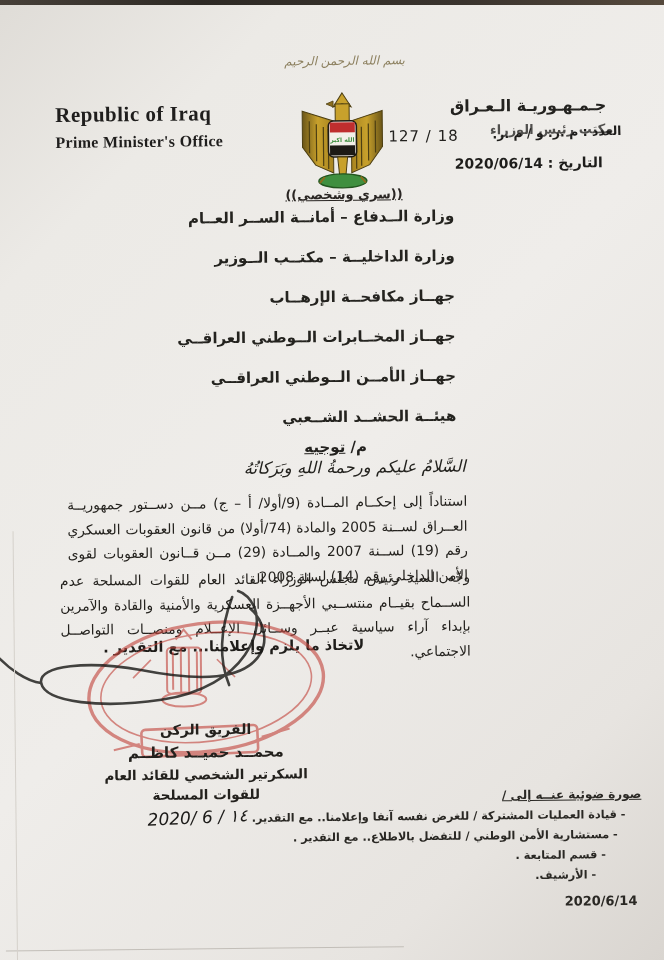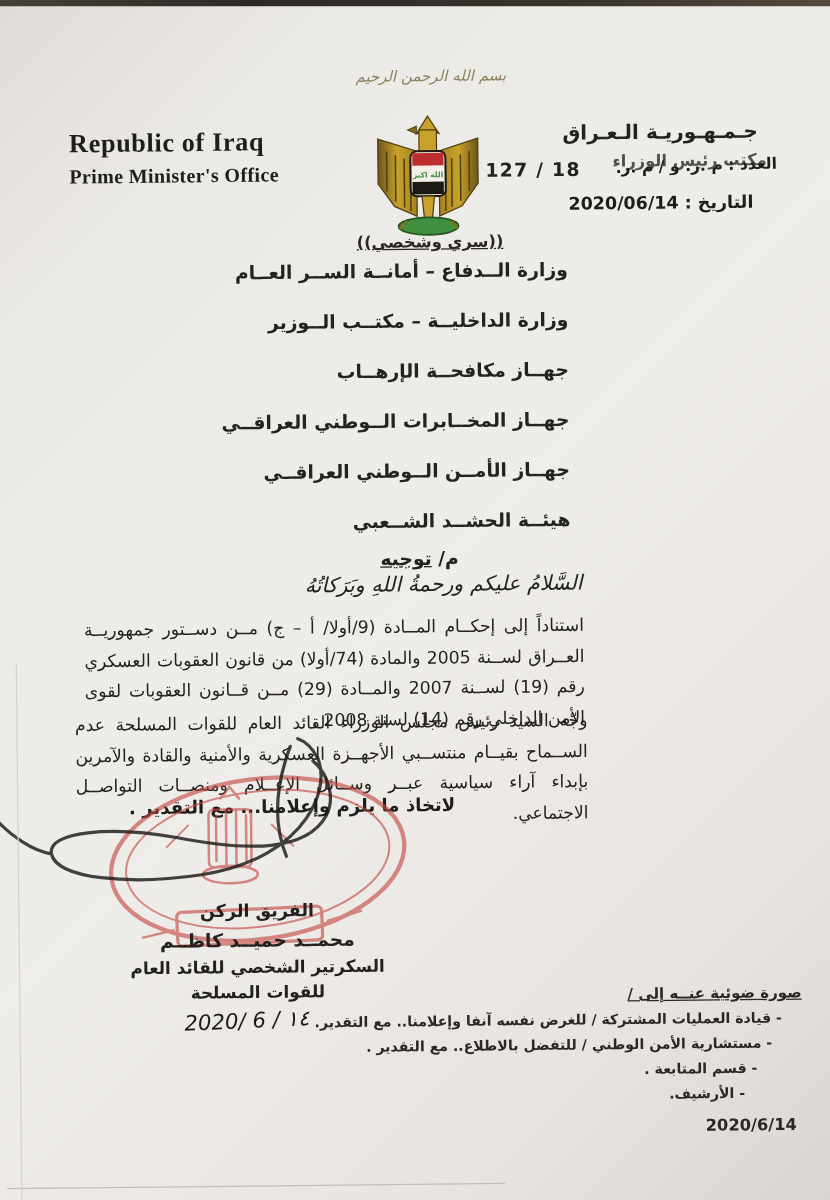--- a/index.html
+++ b/index.html
@@ -16,21 +16,21 @@
   .en-head{left:58px;top:100px;width:220px;font-family:"Liberation Serif","DejaVu Serif",serif;
     font-weight:bold;color:#1f1e1d;}
   .en-head .l1{font-size:21px;letter-spacing:.5px;}
   .en-head .l2{font-size:16px;margin-top:6px;letter-spacing:.3px;}
 
   .bismillah{left:268px;top:54px;width:160px;text-align:center;font-size:12px;color:#7d6f49;
     font-style:italic;opacity:.85;letter-spacing:1px;}
 
   .emblem{left:300px;top:90px;width:90px;height:102px;}
 
-  .doc-number-big{left:391px;top:128px;font-size:15px;font-weight:bold;direction:ltr;
+  .doc-number-big{left:391px;top:128px;font-size:15px;font-weight:normal;direction:ltr;
     letter-spacing:1px;color:#23221f;}
 
   .classification{left:278px;top:187px;width:136px;text-align:center;direction:rtl;
     font-size:13px;font-weight:bold;text-decoration:underline;color:#2a2623;}
 
   .ar-head{left:438px;top:98px;width:186px;direction:rtl;text-align:center;font-weight:bold;}
   .ar-head .country{font-size:16px;letter-spacing:2px;color:#23221f;}
   .ar-head .office-wrap{position:relative;height:26px;margin-top:4px;}
   .ar-head .office{position:absolute;right:8px;top:3px;font-size:13px;opacity:.8;
     letter-spacing:1px;white-space:nowrap;}

